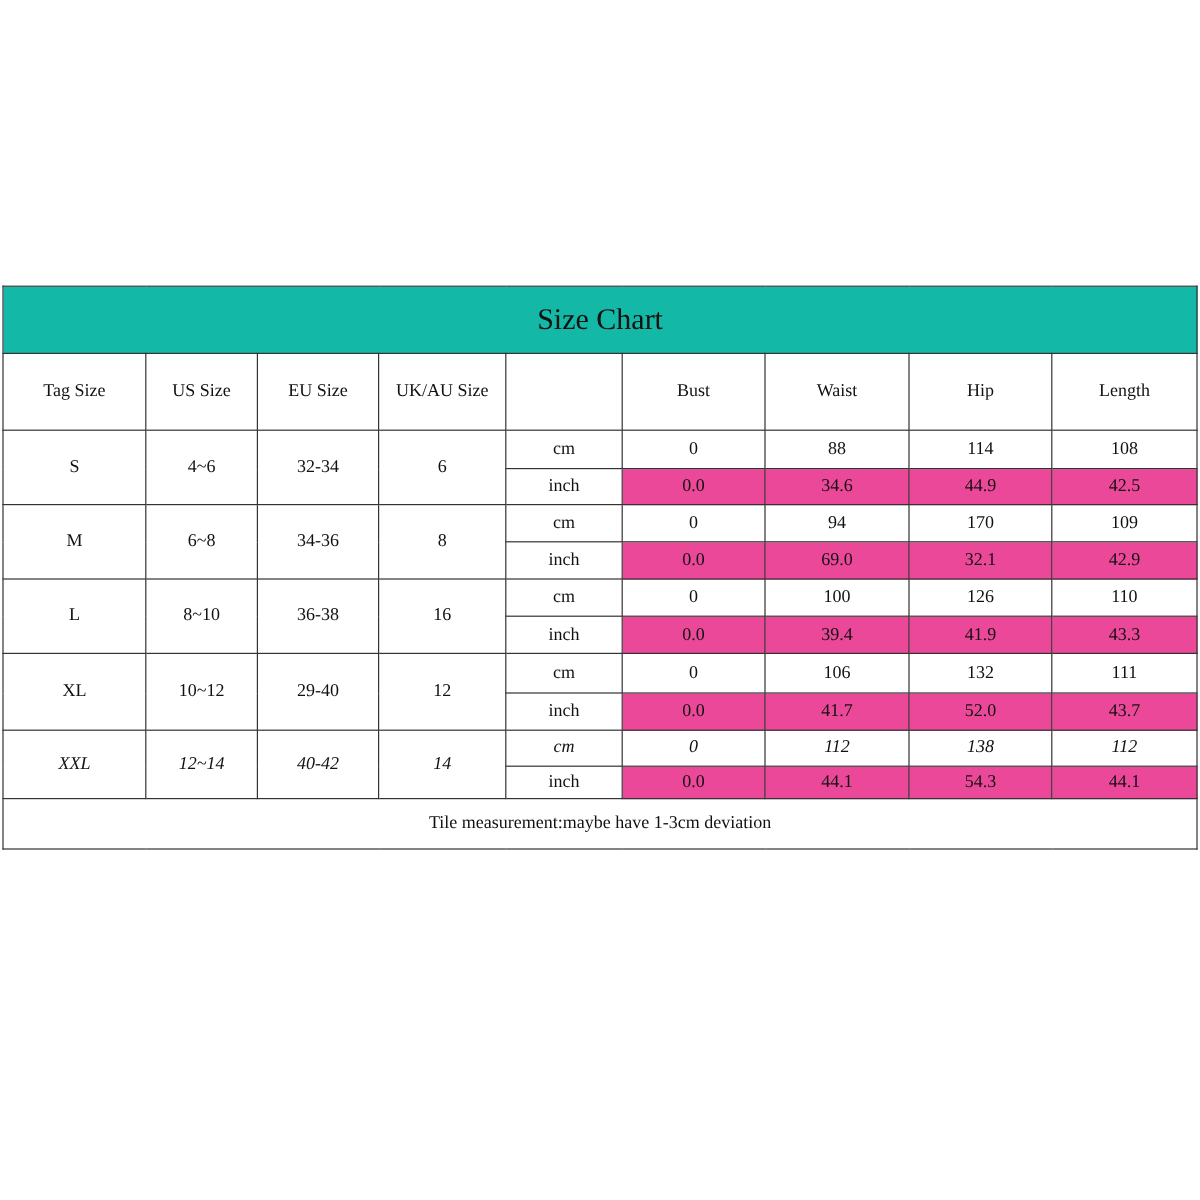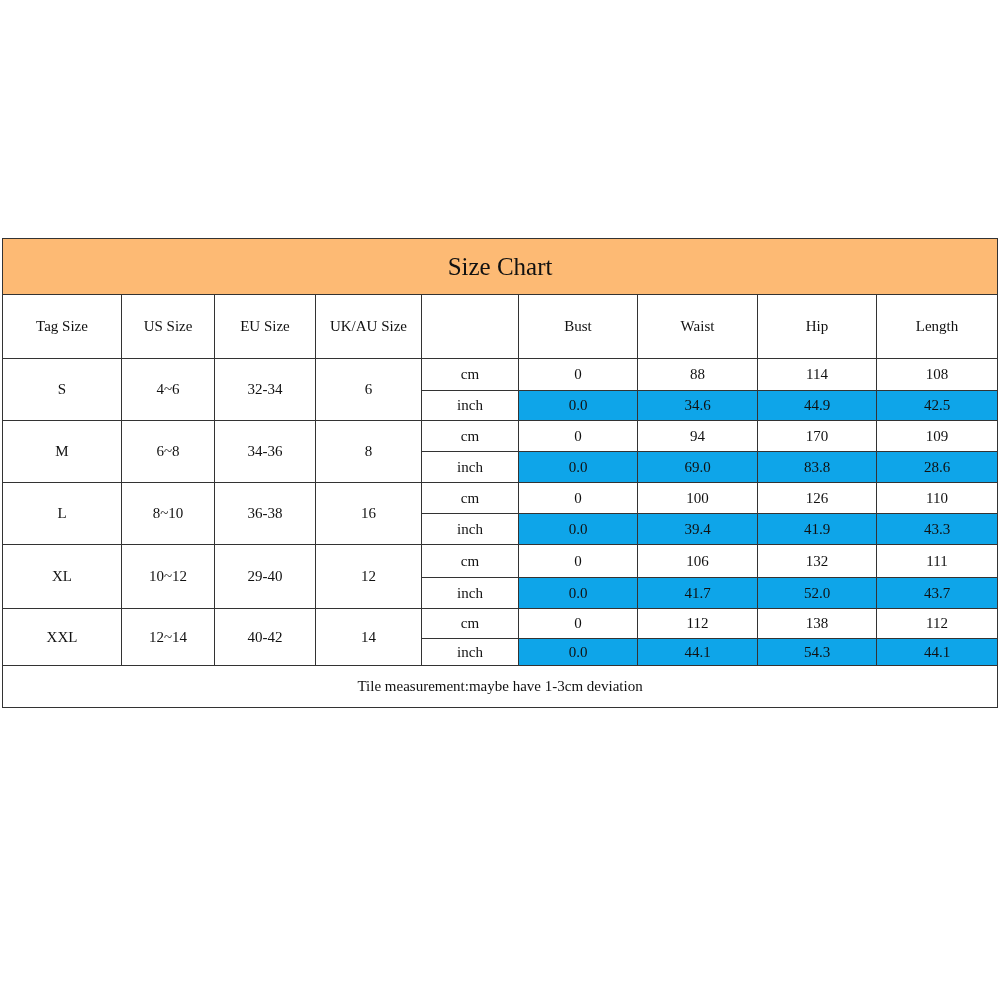--- a/index.html
+++ b/index.html
@@ -5,24 +5,24 @@
   html, body { margin:0; padding:0; background:#ffffff; }
   body { width:1000px; height:1000px; position:relative; font-family:"Liberation Serif", serif; color:#111; }
   table.chart {
     position:absolute; left:2px; top:238px; width:995px;
     border-collapse:collapse; table-layout:fixed;
   }
   table.chart td, table.chart th {
     border:1.5px solid #333; text-align:center; vertical-align:middle;
     padding:0; font-size:15px; font-weight:normal;
   }
-  .title-cell { background:#fdba74; height:55px; font-size:25px !important; }
+  .title-cell { background:#14b8a6; height:55px; font-size:25px !important; }
   .hdr th { height:63px; font-weight:normal; font-size:15px; }
   .sub { height:29px; }
-  .gray { background:#0ea5e9; }
+  .gray { background:#ec4899; }
   .footer { height:41px; font-size:15px; }
 </style>
 </head>
 <body>
 
 <table class="chart">
   <colgroup>
     <col style="width:119px">
       <col style="width:93px">
       <col style="width:101px">
@@ -76,22 +76,22 @@
      <td>cm</td>
      <td>0</td>
      <td>94</td>
      <td>170</td>
      <td>109</td>
       </tr>
       <tr class="sub" style="height: 31px;">
         <td>inch</td>
      <td class="gray">0.0</td>
      <td class="gray">69.0</td>
-     <td class="gray">83.8</td>
-     <td class="gray">28.6</td>
+     <td class="gray">32.1</td>
+     <td class="gray">42.9</td>
       </tr>
       <tr class="sub" style="height: 31px;">
         <td rowspan="2">L</td>
      <td rowspan="2">8~10</td>
      <td rowspan="2">36-38</td>
      <td rowspan="2">16</td>
      <td>cm</td>
      <td>0</td>
      <td>100</td>
      <td>126</td>
@@ -115,21 +115,21 @@
      <td>132</td>
      <td>111</td>
       </tr>
       <tr class="sub" style="height: 31px;">
         <td>inch</td>
      <td class="gray">0.0</td>
      <td class="gray">41.7</td>
      <td class="gray">52.0</td>
      <td class="gray">43.7</td>
       </tr>
-      <tr class="sub" style="height: 30px;">
+      <tr class="sub" style="height: 30px; font-style: italic;">
         <td rowspan="2">XXL</td>
      <td rowspan="2">12~14</td>
      <td rowspan="2">40-42</td>
      <td rowspan="2">14</td>
      <td>cm</td>
      <td>0</td>
      <td>112</td>
      <td>138</td>
      <td>112</td>
       </tr>

